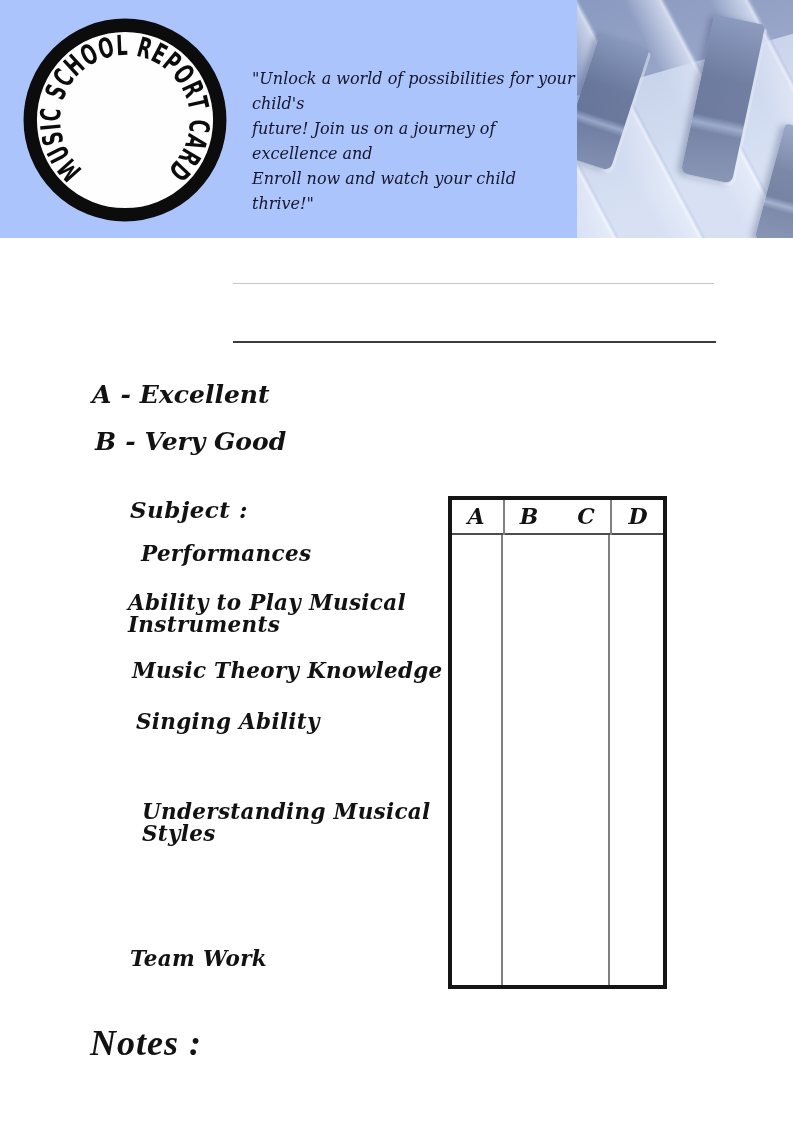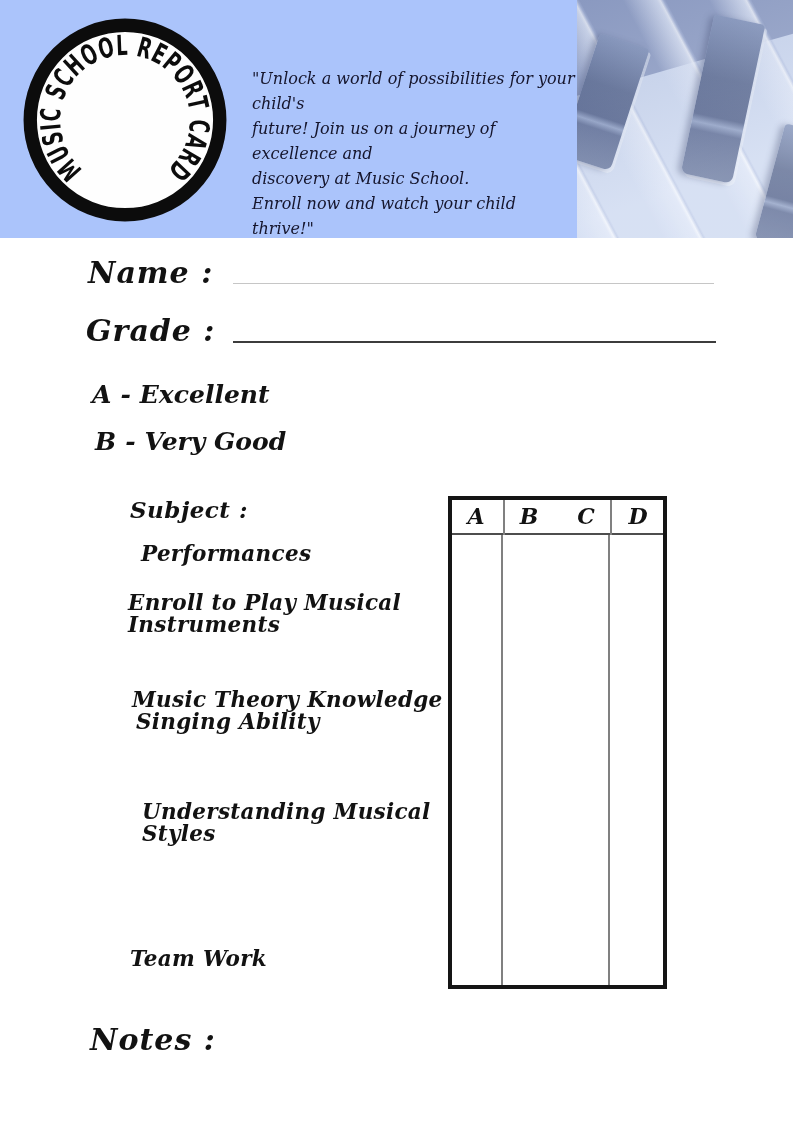--- a/index.html
+++ b/index.html
@@ -65,21 +65,21 @@
   .gt-head { position:relative; height:33px; border-bottom:2px solid #4d4d4d; }
   .gt-col-letter { position:absolute; top:3px; transform:translateX(-50%); font-weight:bold; font-style:italic; font-size:22px; }
   .gt-body { position:relative; height:450px; display:flex; }
   .gt-cell { height:100%; box-sizing:border-box; }
   .gt-cell-a  { width:51px;  border-right:2px solid #808080; }
   .gt-cell-bc { width:107px; border-right:2px solid #808080; }
   .gt-cell-d  { flex:1; }
   .gt-vline-head { position:absolute; top:0; height:35px; width:2px; background:#808080; }
 
   
-  .notes-label { position:absolute; left:90px; top:1022px; font-weight:bold; font-style:italic; font-size:30px; letter-spacing:1px; }
+  .notes-label { position:absolute; left:90px; top:1022px; font-weight:bold; font-style:italic; font-size:36px; letter-spacing:1px;font-family:Liberation Serif, serif; }
 </style>
 </head>
 <body>
 
 <div class="page">
 
   <div class="header">
 
     <div class="logo">
       <svg width="206" height="206" viewBox="0 0 200 200">
@@ -89,48 +89,45 @@
         </defs>
         <text>
           <textPath href="#logoArc" startOffset="0" textLength="308" lengthAdjust="spacingAndGlyphs">MUSIC SCHOOL REPORT CARD</textPath>
         </text>
       </svg>
     </div>
 
     <div class="quote">
       <div>"Unlock a world of possibilities for your child's</div>
       <div>future! Join us on a journey of excellence and</div>
-      <div>discovery at Music School.</div>
       <div>Enroll now and watch your child thrive!"</div>
     </div>
 
     <div class="piano">
       <div class="p-far"></div>
       <div class="p-stripes"></div>
       <div class="p-bkey p-b1"></div>
       <div class="p-bkey p-b2"></div>
       <div class="p-bkey p-b3"></div>
       <div class="p-sheen"></div>
     </div>
   </div>
 
-  <div class="field-label name-label">Name :</div>
   <div class="rule name-rule"></div>
 
-  <div class="field-label grade-label">Grade :</div>
   <div class="rule grade-rule"></div>
 
   <div class="legend-item" style="left:92px; top:380px;"><span>A</span><span class="sep">-</span><span>Excellent</span></div>
   <div class="legend-item" style="left:95px; top:427px;"><span>B</span><span class="sep">-</span><span>Very Good</span></div>
 
   <div class="subject-heading">Subject :</div>
   <div class="subject" style="left:141px; top:543px;">Performances</div>
-  <div class="subject" style="left:128px; top:592px;">Enroll to Play Musical
+  <div class="subject" style="left:128px; top:592px;">Ability to Play Musical
 Instruments</div>
-  <div class="subject" style="left:132px; top:689px;">Music Theory Knowledge</div>
+  <div class="subject" style="left:132px; top:660px;">Music Theory Knowledge</div>
   <div class="subject" style="left:136px; top:711px;">Singing Ability</div>
   <div class="subject" style="left:142px; top:801px;">Understanding Musical
 Styles</div>
   <div class="subject" style="left:130px; top:948px;">Team Work</div>
 
   <div class="gtable">
     <div class="gt-head">
       <span class="gt-col-letter" style="left:24px;">A</span>
       <span class="gt-col-letter" style="left:77px;">B</span>
       <span class="gt-col-letter" style="left:134px;">C</span>

